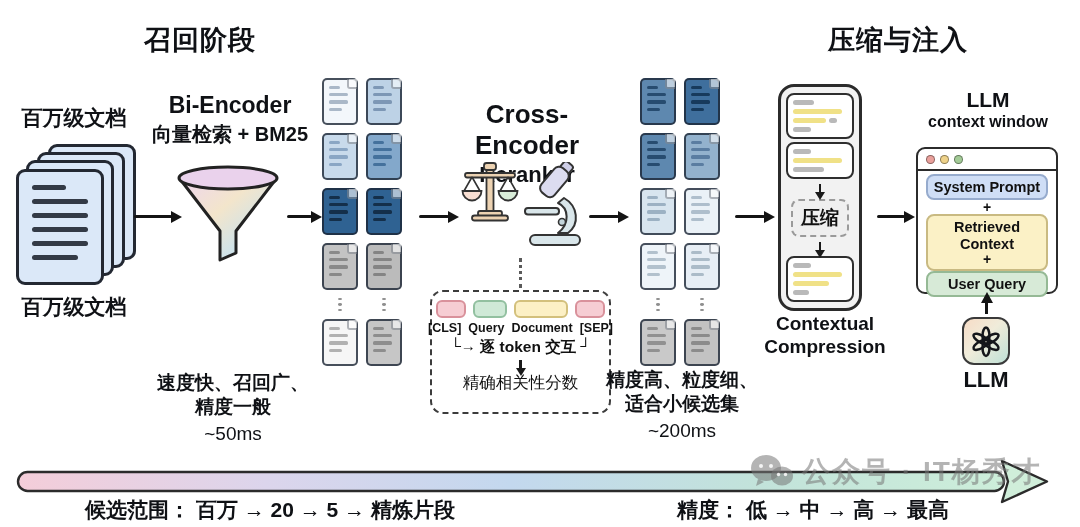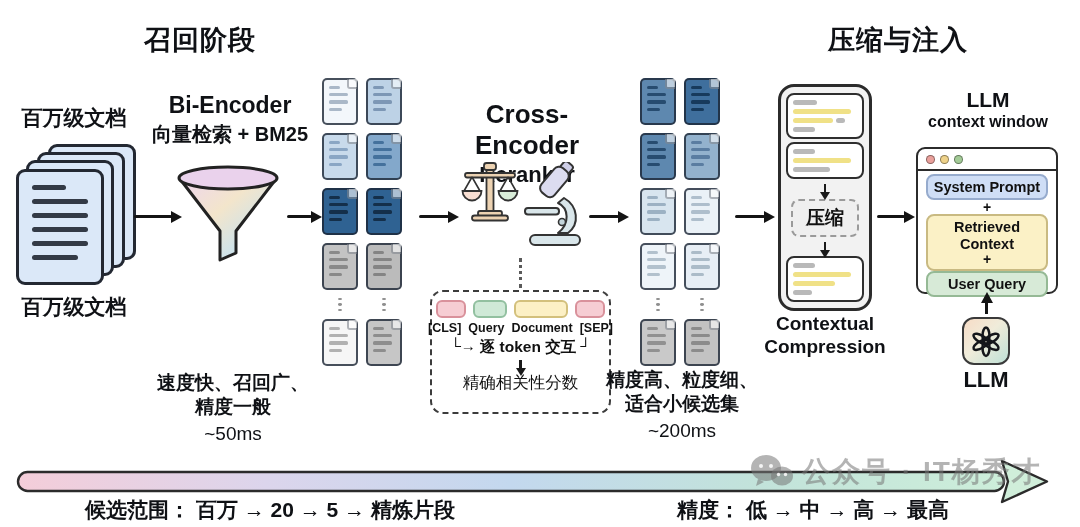--- a/index.html
+++ b/index.html
@@ -47,21 +47,21 @@
     border:2.5px dashed #3c3c3c;border-radius:13px;box-sizing:border-box;
     display:flex;flex-direction:column;align-items:center;padding:8px 6px 6px 6px;}
   .chips{display:flex;align-items:center;gap:7px;}
   .chip{height:18px;border:2px solid;border-radius:6px;box-sizing:border-box;}
   .chiplabels{display:flex;gap:7px;font-size:12.5px;font-weight:700;margin-top:3px;color:#111;}
   .interact{display:flex;align-items:flex-start;gap:4px;font-size:15.5px;font-weight:800;margin-top:2px;color:#111;}
   .interact .conn{font-weight:400;font-size:15px;}
   .score{font-size:16.5px;font-weight:400;margin-top:1px;color:#111;}
 
   
-  .panel{position:absolute;left:778px;top:84px;width:94px;height:227px;background:#f2f2f2;
+  .panel{position:absolute;left:778px;top:84px;width:84px;height:227px;background:#f2f2f2;
     border:3px solid #2b2b2b;border-radius:16px;box-sizing:border-box;
     display:flex;flex-direction:column;align-items:center;justify-content:space-between;padding:6px 5px;}
   .card{width:100%;background:#fff;border:2px solid #2e2e2e;border-radius:8px;
     padding:5px 5px;display:flex;flex-direction:column;gap:4px;box-sizing:border-box;}
   .crow{display:flex;gap:3px;}
   .seg{height:5px;border-radius:2.5px;}
   .seg.g{background:#b9b9b9;}
   .seg.y{background:#f0e187;}
   .zip{width:86%;border:2px dashed #9a9a9a;border-radius:8px;background:#efefef;text-align:center;
     font-size:19px;font-weight:800;padding:4px 0;box-sizing:border-box;color:#111;}

